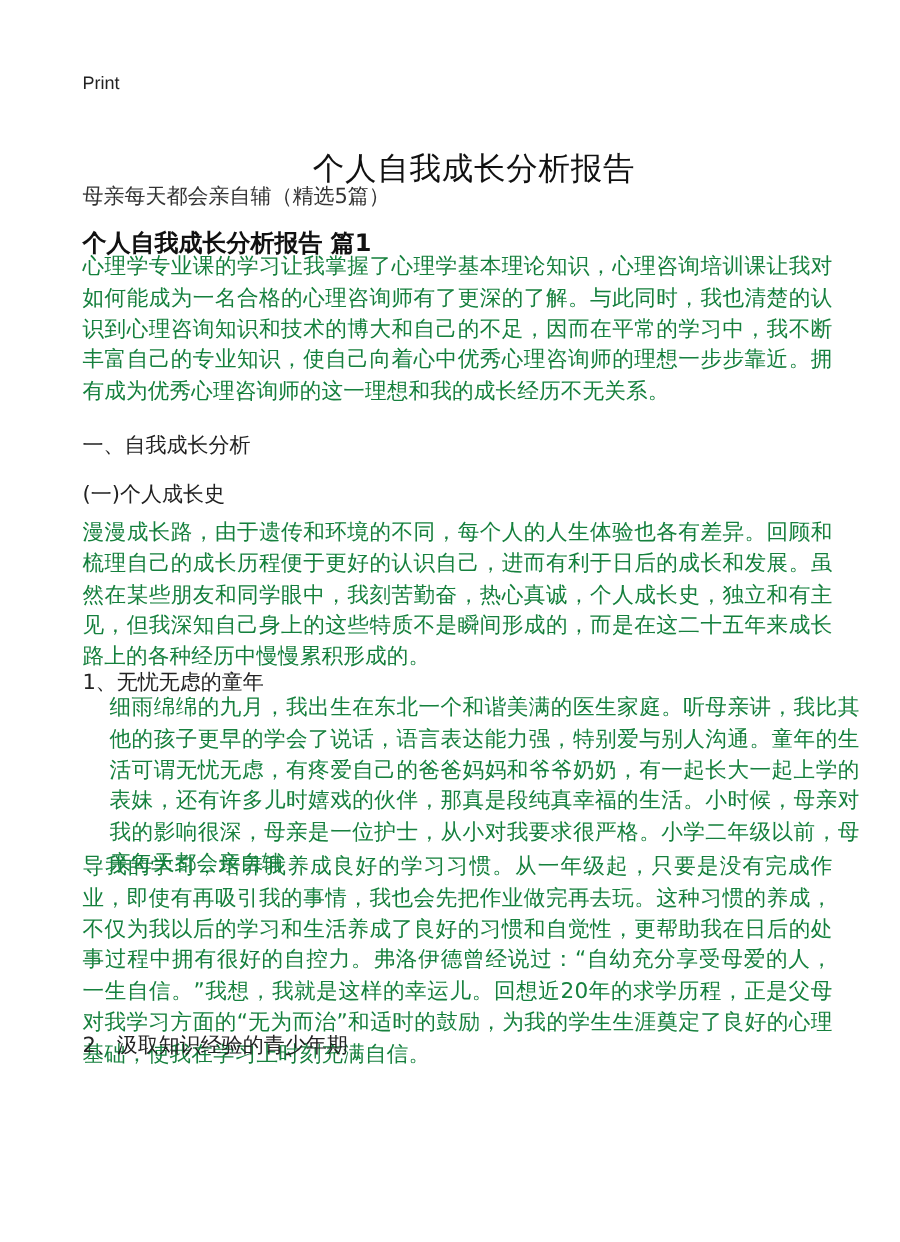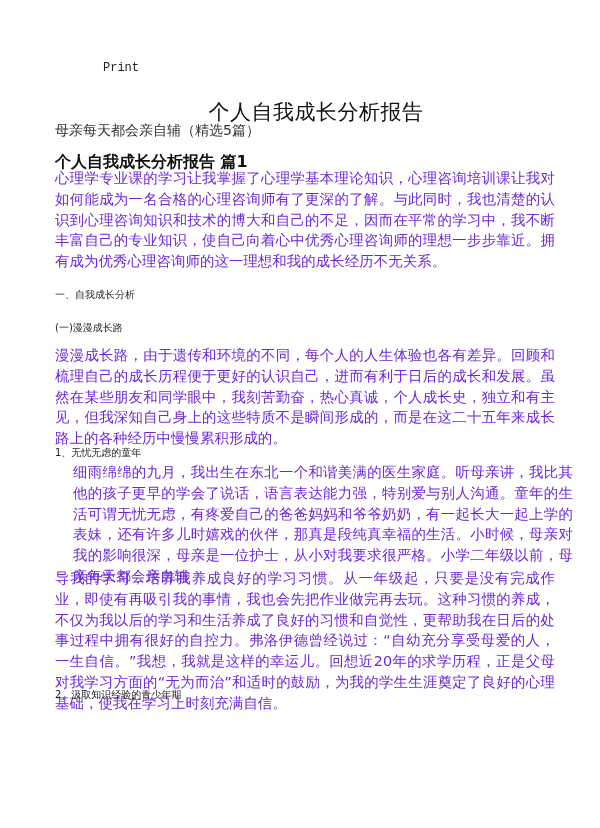--- a/index.html
+++ b/index.html
@@ -3,48 +3,48 @@
   <meta charset="utf-8">
   <style>
     html, body { margin: 0; padding: 0; background: #ffffff; }
     body {
       width: 600px; height: 828px; overflow: hidden;
       font-family: "DejaVu Sans", sans-serif;
       color: #1a1a1a;
       position: relative;
     }
     .print-label {
-      position: absolute; left: 55px; top: 61px;
-      font-family: Liberation Mono, monospace; font-size: 12px; color: #222; margin-left: 48px;
+      position: absolute; left: 55px; top: 48px;
+      font-family: Liberation Sans, sans-serif; font-size: 12px; color: #222;
     }
     .doc-title {
       position: absolute; left: 0; width: 600px; top: 82px;
       text-align: center; font-size: 21px; color: #111; letter-spacing: 0.5px;
     }
     .subtitle { position: absolute; left: 55px; top: 122px; font-size: 14px; color: #333; }
     .section-heading { position: absolute; left: 55px; top: 152px; font-size: 16px; font-weight: bold; color: #111; }
     .para {
       position: absolute; left: 55px; width: 500px;
-      font-size: 14.4px; line-height: 20.8px; color: #6d28d9;
+      font-size: 14.4px; line-height: 20.8px; color: #15803d;
       text-align: justify; letter-spacing: 0.1px;
     }
-    .heading-line { position: absolute; left: 55px; font-size: 10px; color: #222; }
+    .heading-line { position: absolute; left: 55px; font-size: 14px; color: #222; }
   </style>
 </head>
 <body>
 
 <div class="print-label">Print</div>
 <h1 class="doc-title" style="margin:16px;font-weight:normal;">个人自我成长分析报告</h1>
 <div class="subtitle">母亲每天都会亲自辅（精选5篇）</div>
 <div class="section-heading">个人自我成长分析报告 篇1</div>
 
 <p class="para" style="top:168px;margin:0;">心理学专业课的学习让我掌握了心理学基本理论知识，心理咨询培训课让我对如何能成为一名合格的心理咨询师有了更深的了解。与此同时，我也清楚的认识到心理咨询知识和技术的博大和自己的不足，因而在平常的学习中，我不断丰富自己的专业知识，使自己向着心中优秀心理咨询师的理想一步步靠近。拥有成为优秀心理咨询师的这一理想和我的成长经历不无关系。</p>
 
 <div class="heading-line" style="top:288px;">一、自我成长分析</div>
-<div class="heading-line" style="top:321px;">(一)漫漫成长路</div>
+<div class="heading-line" style="top:321px;">(一)个人成长史</div>
 
 <p class="para" style="top:345px;margin:0;">漫漫成长路，由于遗传和环境的不同，每个人的人生体验也各有差异。回顾和梳理自己的成长历程便于更好的认识自己，进而有利于日后的成长和发展。虽然在某些朋友和同学眼中，我刻苦勤奋，热心真诚，个人成长史，独立和有主见，但我深知自己身上的这些特质不是瞬间形成的，而是在这二十五年来成长路上的各种经历中慢慢累积形成的。</p>
 
 <div class="heading-line" style="top:446px;">1、无忧无虑的童年</div>
 
 <p class="para" style="top:444px;margin:18px;">细雨绵绵的九月，我出生在东北一个和谐美满的医生家庭。听母亲讲，我比其他的孩子更早的学会了说话，语言表达能力强，特别爱与别人沟通。童年的生活可谓无忧无虑，有疼爱自己的爸爸妈妈和爷爷奶奶，有一起长大一起上学的表妹，还有许多儿时嬉戏的伙伴，那真是段纯真幸福的生活。小时候，母亲对我的影响很深，母亲是一位护士，从小对我要求很严格。小学二年级以前，母亲每天都会亲自辅</p>
 
 <p class="para" style="top:568px;margin:0;">导我的学习，培养我养成良好的学习习惯。从一年级起，只要是没有完成作业，即使有再吸引我的事情，我也会先把作业做完再去玩。这种习惯的养成，不仅为我以后的学习和生活养成了良好的习惯和自觉性，更帮助我在日后的处事过程中拥有很好的自控力。弗洛伊德曾经说过：“自幼充分享受母爱的人，一生自信。”我想，我就是这样的幸运儿。回想近20年的求学历程，正是父母对我学习方面的“无为而治”和适时的鼓励，为我的学生生涯奠定了良好的心理基础，使我在学习上时刻充满自信。</p>
 
 <div class="heading-line" style="top:688px;">2、汲取知识经验的青少年期</div>

